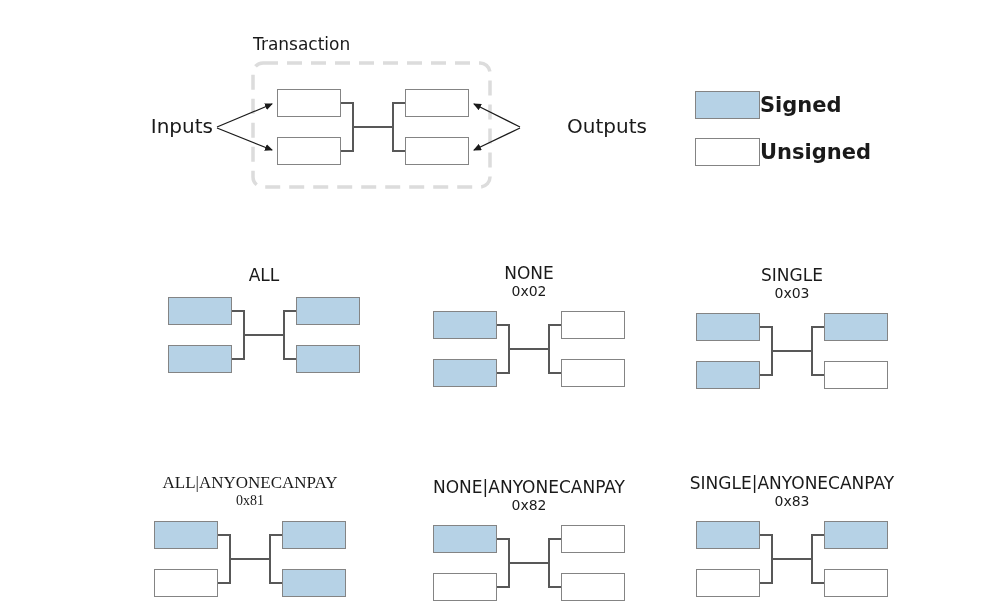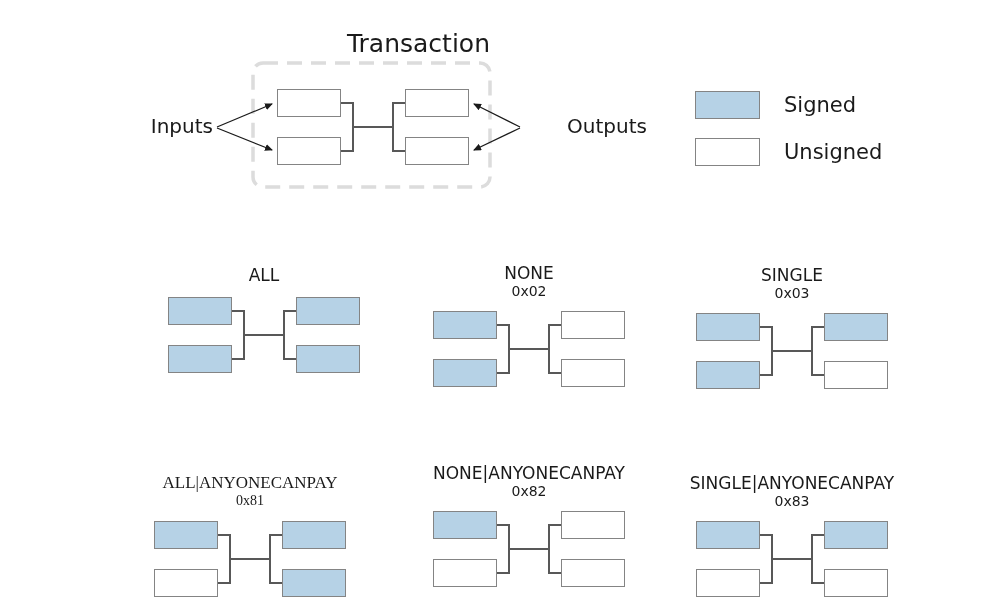--- a/index.html
+++ b/index.html
@@ -9,34 +9,34 @@
     --connector-line:#585858;
     --dashed-border:#dcdcdc;
     --arrow:#1a1a1a;
     --text:#1a1a1a;
   }
   *{margin:0;padding:0;box-sizing:border-box;}
   body{background:#ffffff;font-family:"DejaVu Sans","Liberation Sans",sans-serif;color:var(--text);}
   .screen{position:relative;width:1003px;height:616px;background:#ffffff;overflow:hidden;}
 
   
-  .tx-title{position:absolute;left:253px;top:32px;width:237px;text-align:right;font-size:25px;line-height:24px;}
+  .tx-title{position:absolute;left:253px;top:32px;width:237px;text-align:left;font-size:17px;line-height:24px;}
   .dashed-svg{position:absolute;left:251px;top:61px;}
   .dashed-svg rect{fill:none;stroke:var(--dashed-border);stroke-width:3.5;stroke-dasharray:15 9;}
   .side-label{position:absolute;top:114px;font-size:20px;line-height:24px;}
   .inputs-label{left:118px;width:95px;text-align:right;}
   .outputs-label{left:552px;width:110px;text-align:center;}
   .arrows{position:absolute;left:0;top:0;pointer-events:none;}
   .arrow{stroke:var(--arrow);stroke-width:1.2;}
   .ah{fill:var(--arrow);}
 
   
   .legend{position:absolute;left:695px;top:91px;}
   .legend-row{display:flex;align-items:center;height:28px;margin-bottom:19px;}
-  .legend-label{font-size:21px;margin-left:24px;}
+  .legend-label{font-size:21px;font-weight:bold;}
 
   
   .tx-boxes{position:relative;width:192px;height:76px;}
   .tx-boxes.abs{position:absolute;left:277px;top:89px;}
   .connector{position:absolute;left:0;top:0;}
   .connector path{stroke:var(--connector-line);stroke-width:2;fill:none;}
   .box{position:absolute;width:64px;height:28px;background:var(--unsigned-fill);border:1.5px solid var(--box-border);}
   .box[data-state="signed"]{background:var(--signed-fill);}
   .swatch{width:65px;height:28px;background:var(--unsigned-fill);border:1.5px solid var(--box-border);}
   .swatch[data-state="signed"]{background:var(--signed-fill);}
@@ -146,21 +146,21 @@
       <svg class="connector" width="192" height="76" viewBox="0 0 192 76">
           <path d="M64 14 H76 V62 H64 M128 14 H116 V62 H128 M76 38 H116"></path>
         </svg>
       <div class="box in-top" data-state="signed"></div>
       <div class="box in-bot" data-state="unsigned"></div>
       <div class="box out-top" data-state="signed"></div>
       <div class="box out-bot" data-state="signed"></div>
     </div>
   </div>
 
-  <div class="sighash" style="left:419px;top:463px;">
+  <div class="sighash" style="left:419px;top:477px;">
     <div class="sh-name">NONE|ANYONECANPAY</div>
     <div class="sh-code">0x82</div>
     <div class="tx-boxes">
       <svg class="connector" width="192" height="76" viewBox="0 0 192 76">
           <path d="M64 14 H76 V62 H64 M128 14 H116 V62 H128 M76 38 H116"></path>
         </svg>
       <div class="box in-top" data-state="signed"></div>
       <div class="box in-bot" data-state="unsigned"></div>
       <div class="box out-top" data-state="unsigned"></div>
       <div class="box out-bot" data-state="unsigned"></div>

